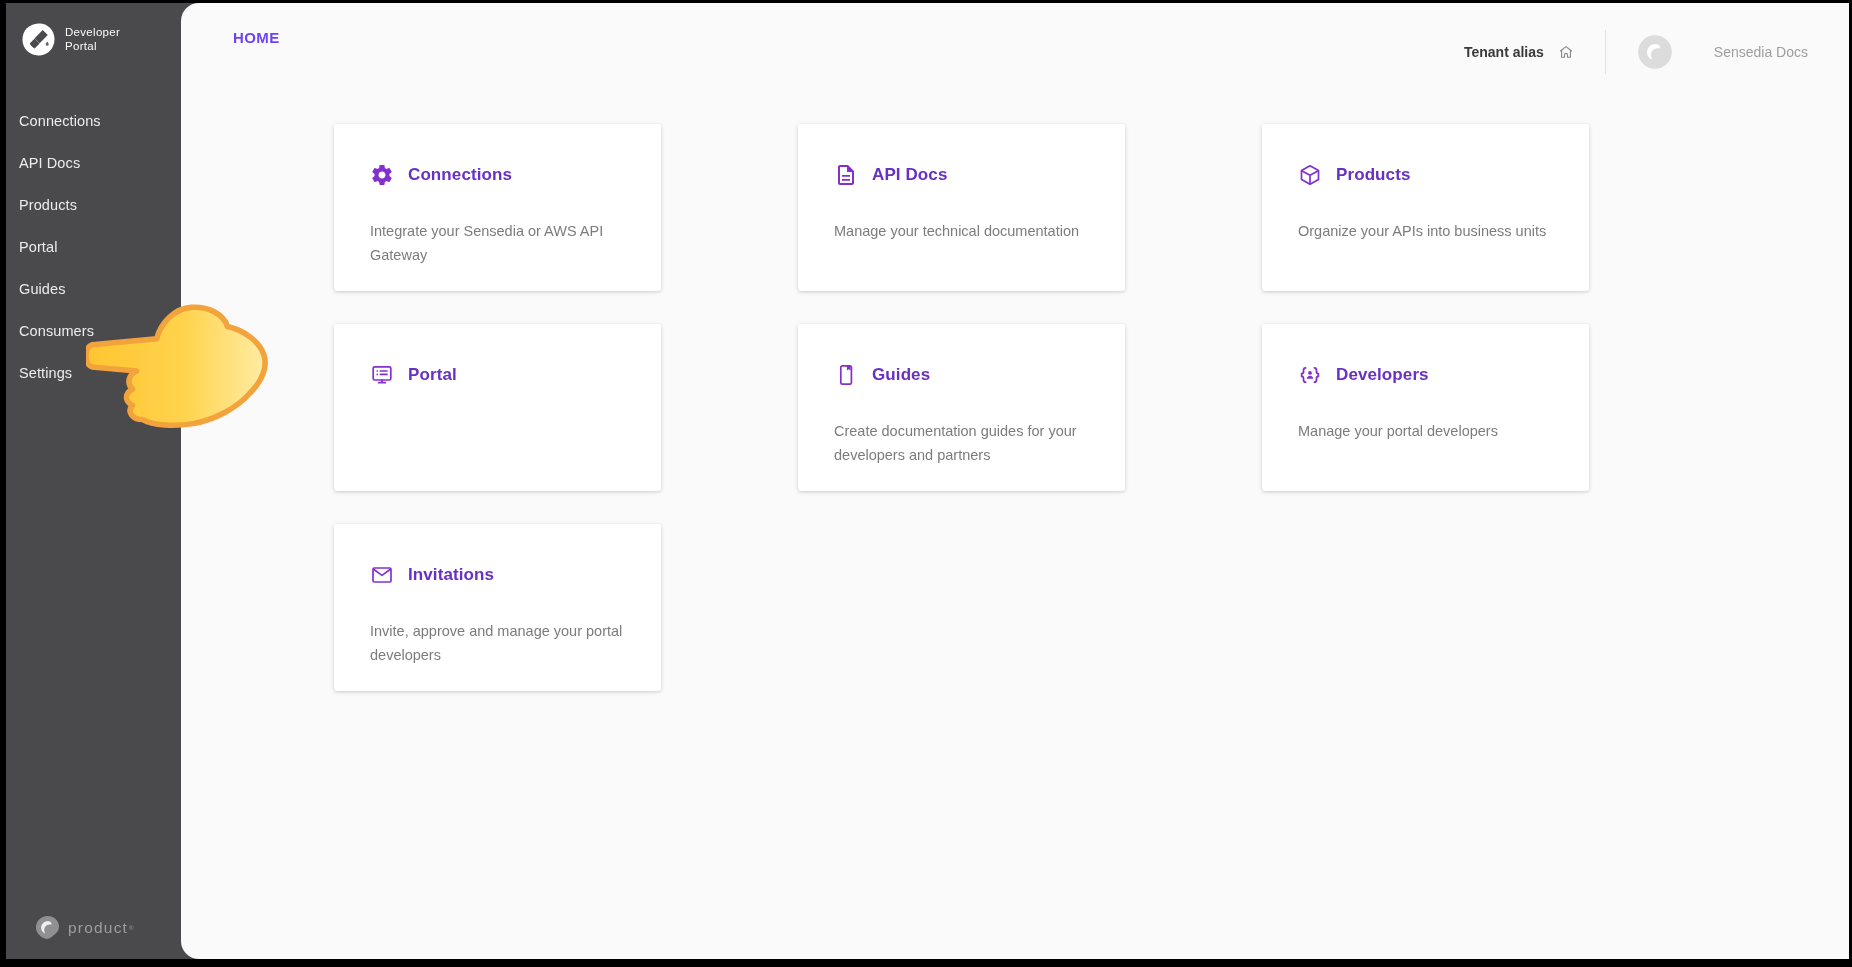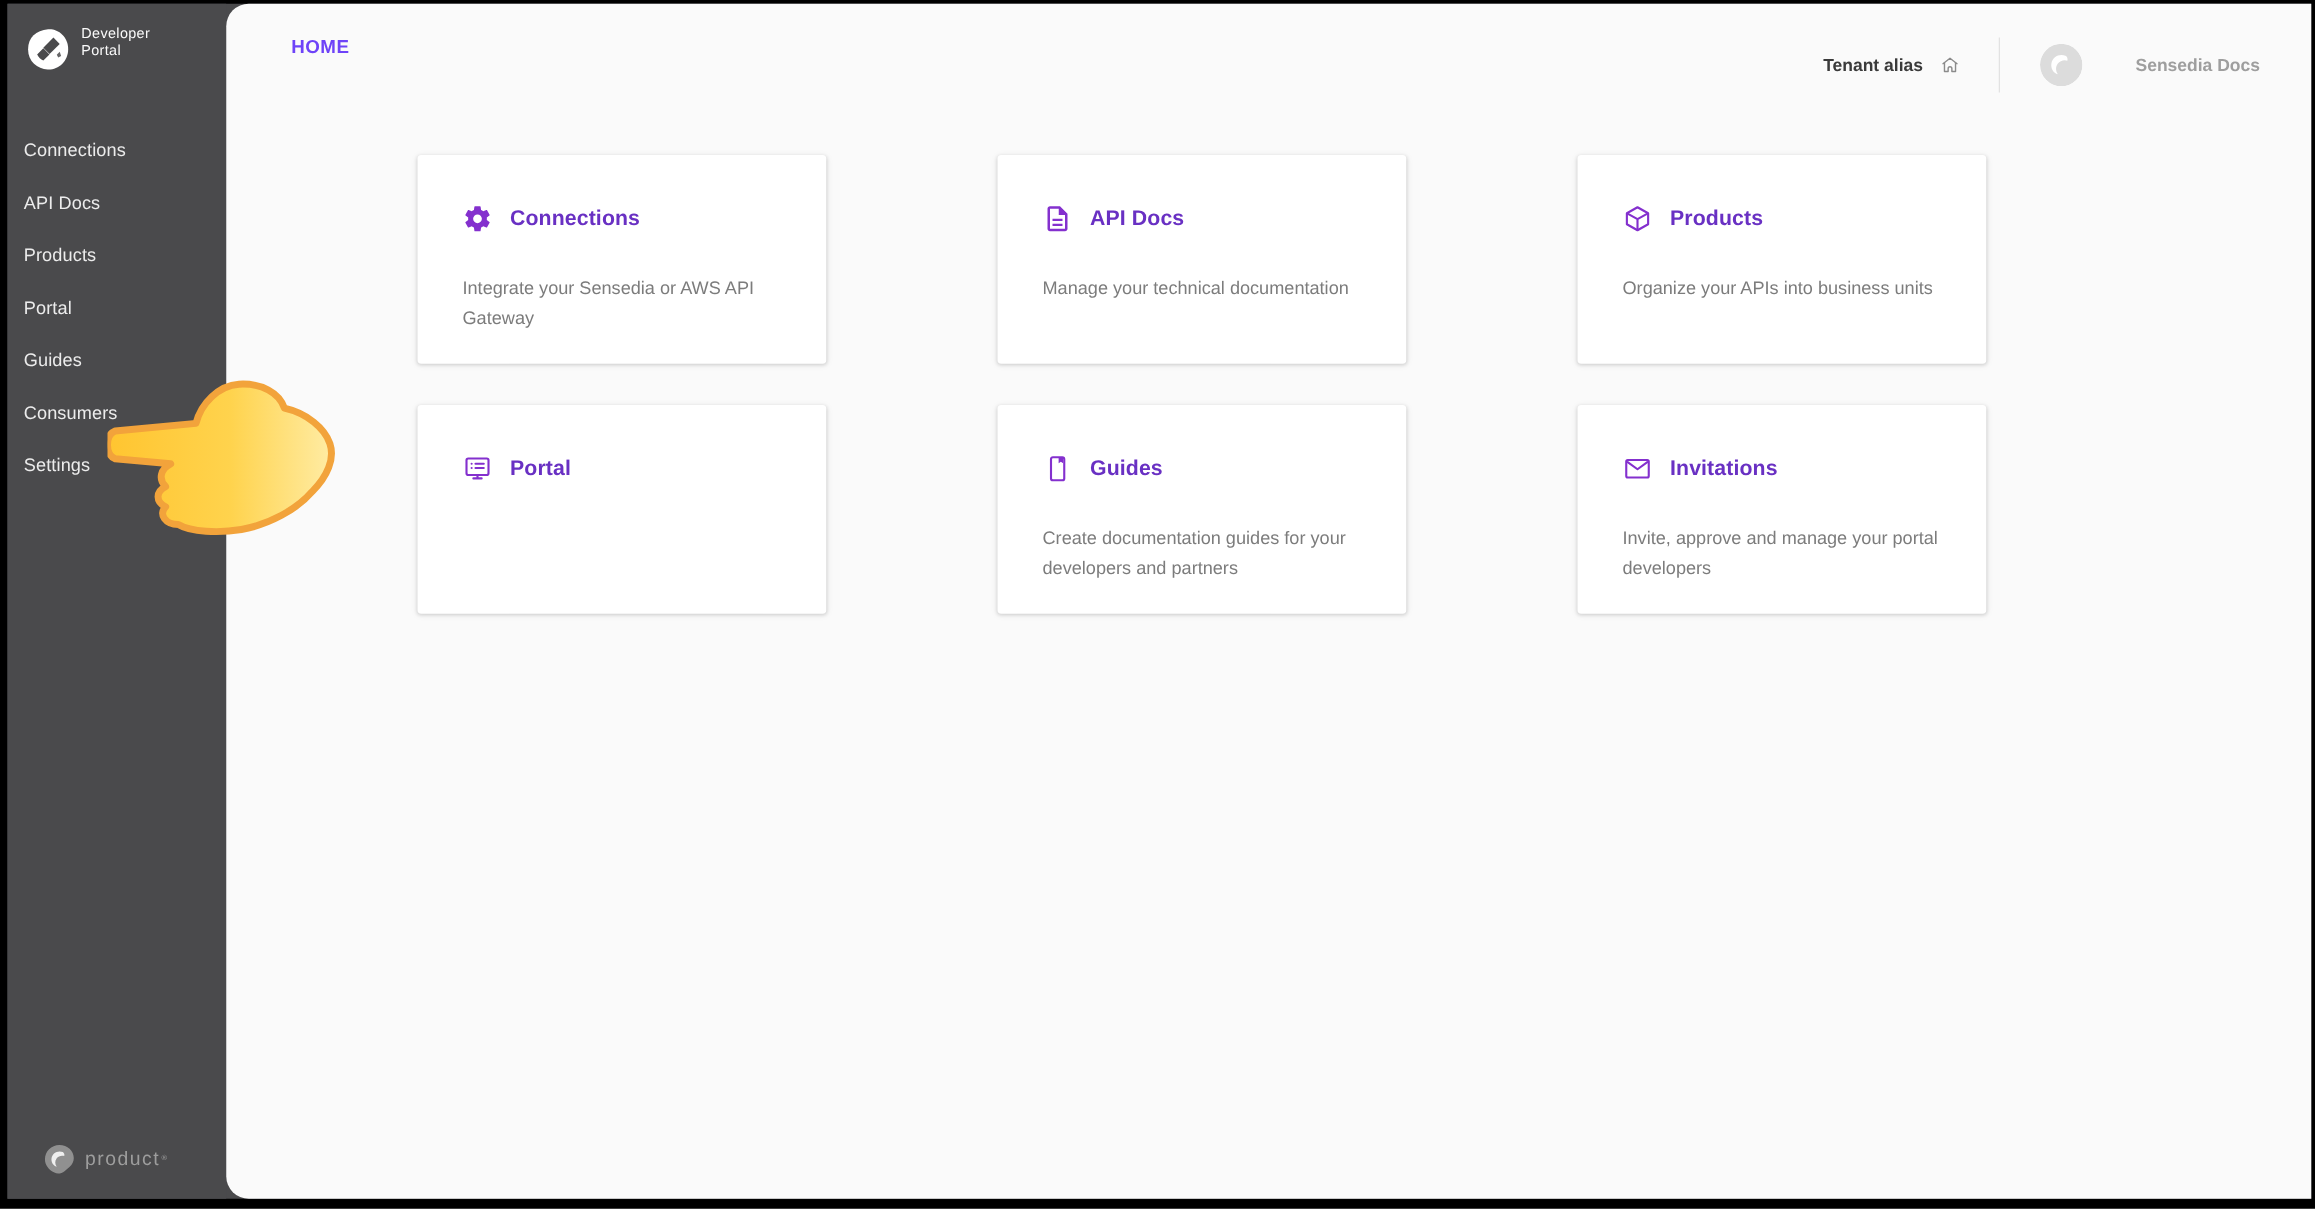--- a/index.html
+++ b/index.html
@@ -9,21 +9,21 @@
     -webkit-font-smoothing:antialiased;
   }
   .app{
     position:absolute;left:6px;top:3px;right:3px;bottom:8px;
     display:flex;background:#4a4a4c;
   }
   
   .sidebar{
     width:175px;flex:0 0 175px;background:#4a4a4c;position:relative;color:#efefef;
   }
-  .logo-row{display:flex;align-items:flex-start;gap:8px;padding:18px 0 0 14px;}
+  .logo-row{display:flex;align-items:center;gap:8px;padding:18px 0 0 14px;}
   .logo-mark{width:37px;height:37px;flex:0 0 37px;}
   .logo-text{font-size:11.5px;line-height:13.5px;color:#fafafa;letter-spacing:.3px;font-weight:400;}
   .nav{margin-top:42px;}
   .nav-item{
     height:42px;display:flex;align-items:center;padding-left:13px;
     font-size:14.5px;color:#ececec;cursor:pointer;font-weight:400;letter-spacing:.1px;
   }
   .side-footer{position:absolute;left:28px;bottom:18px;display:flex;align-items:center;gap:7px;}
   .side-footer .mark{width:27px;height:27px;}
   .side-footer .word{font-size:15.5px;color:#9d9d9d;letter-spacing:1.2px;font-weight:400;}
@@ -35,21 +35,21 @@
   .topbar{height:66px;display:flex;align-items:center;position:relative;}
   .breadcrumb{
     position:absolute;left:52px;top:26px;
     font-size:15px;font-weight:700;letter-spacing:.4px;color:#6e43f8;cursor:pointer;
   }
   .top-right{position:absolute;right:41px;top:16px;height:66px;display:flex;align-items:center;}
   .tenant{font-size:14px;font-weight:700;color:#3a3a3a;}
   .home-ico{width:18px;height:18px;margin-left:13px;cursor:pointer;display:block;}
   .vdiv{width:1px;height:44px;background:#e2e2e2;margin:0 0 0 30px;}
   .avatar{width:34px;height:34px;border-radius:50%;margin-left:32px;overflow:hidden;flex:0 0 34px;}
-  .account{font-size:14px;font-weight:700;color:#9e9e9e;margin-left:42px;}
+  .account{font-size:14px;font-weight:400;color:#9e9e9e;margin-left:42px;}
   
   .grid{
     padding:55px 0 0 153px;
     display:grid;grid-template-columns:repeat(3,327px);
     column-gap:137px;row-gap:33px;
   }
   .card{
     width:327px;height:167px;box-sizing:border-box;background:#fff;border-radius:3px;
     box-shadow:0 1px 3px rgba(0,0,0,.13), 0 1px 6px rgba(0,0,0,.08);
     padding:38px 28px 0 36px;cursor:pointer;
@@ -179,20 +179,36 @@
                 <path d="M12.9 2.9v4.6l1.8-1.2 1.8 1.2V2.9z" fill="currentColor" stroke="none"></path>
               </svg>
             </span>
             <span class="card-title">Guides</span>
           </div>
           <div class="card-desc">Create documentation guides for your developers and partners</div>
         </div>
         <div class="card">
           <div class="card-head">
             <span class="card-icon">
+              <svg viewBox="0 0 24 24" fill="none" stroke="currentColor" stroke-width="1.8" stroke-linecap="round">
+                <path d="M7.6 4.8C5.8 4.8 5.5 6.1 5.5 7.3v1.5c0 1.1-.7 1.8-1.8 1.9v2.6c1.1.1 1.8.8 1.8 1.9v1.5c0 1.2.3 2.5 2.1 2.5"></path>
+                <path d="M16.4 4.8c1.8 0 2.1 1.3 2.1 2.5v1.5c0 1.1.7 1.8 1.8 1.9v2.6c-1.1.1-1.8.8-1.8 1.9v1.5c0 1.2-.3 2.5-2.1 2.5"></path>
+                <g fill="currentColor" stroke="none">
+                  <circle cx="12" cy="9.9" r="1.9"></circle>
+                  <path d="M8.6 15.7c.4-1.9 1.8-2.9 3.4-2.9s3 1 3.4 2.9z"></path>
+                </g>
+              </svg>
+            </span>
+            <span class="card-title">Developers</span>
+          </div>
+          <div class="card-desc">Manage your portal developers</div>
+        </div>
+        <div class="card">
+          <div class="card-head">
+            <span class="card-icon">
               <svg viewBox="0 0 24 24" fill="none" stroke="currentColor" stroke-width="1.7" stroke-linejoin="round">
                 <rect x="3" y="5" width="18" height="14" rx="1.2"></rect>
                 <path d="M3.6 6.3 12 12.4l8.4-6.1"></path>
               </svg>
             </span>
             <span class="card-title">Invitations</span>
           </div>
           <div class="card-desc">Invite, approve and manage your portal developers</div>
         </div>
       </div>

